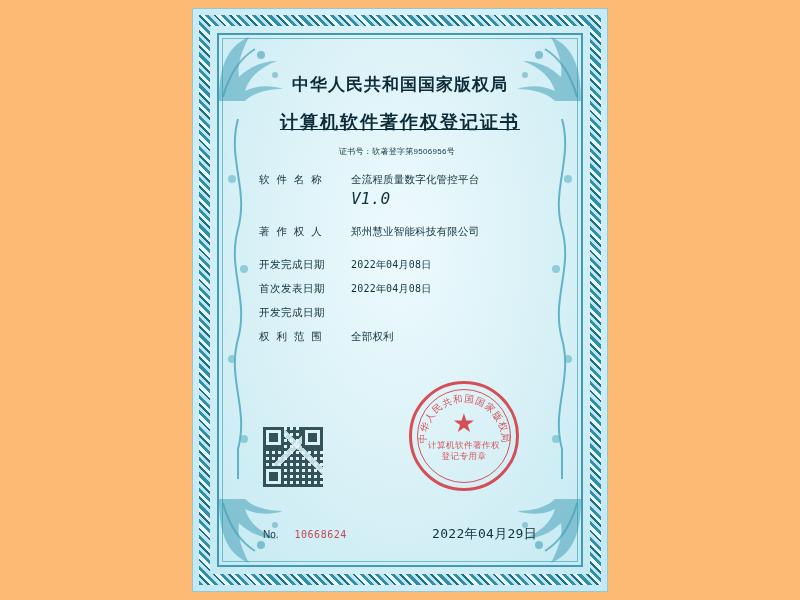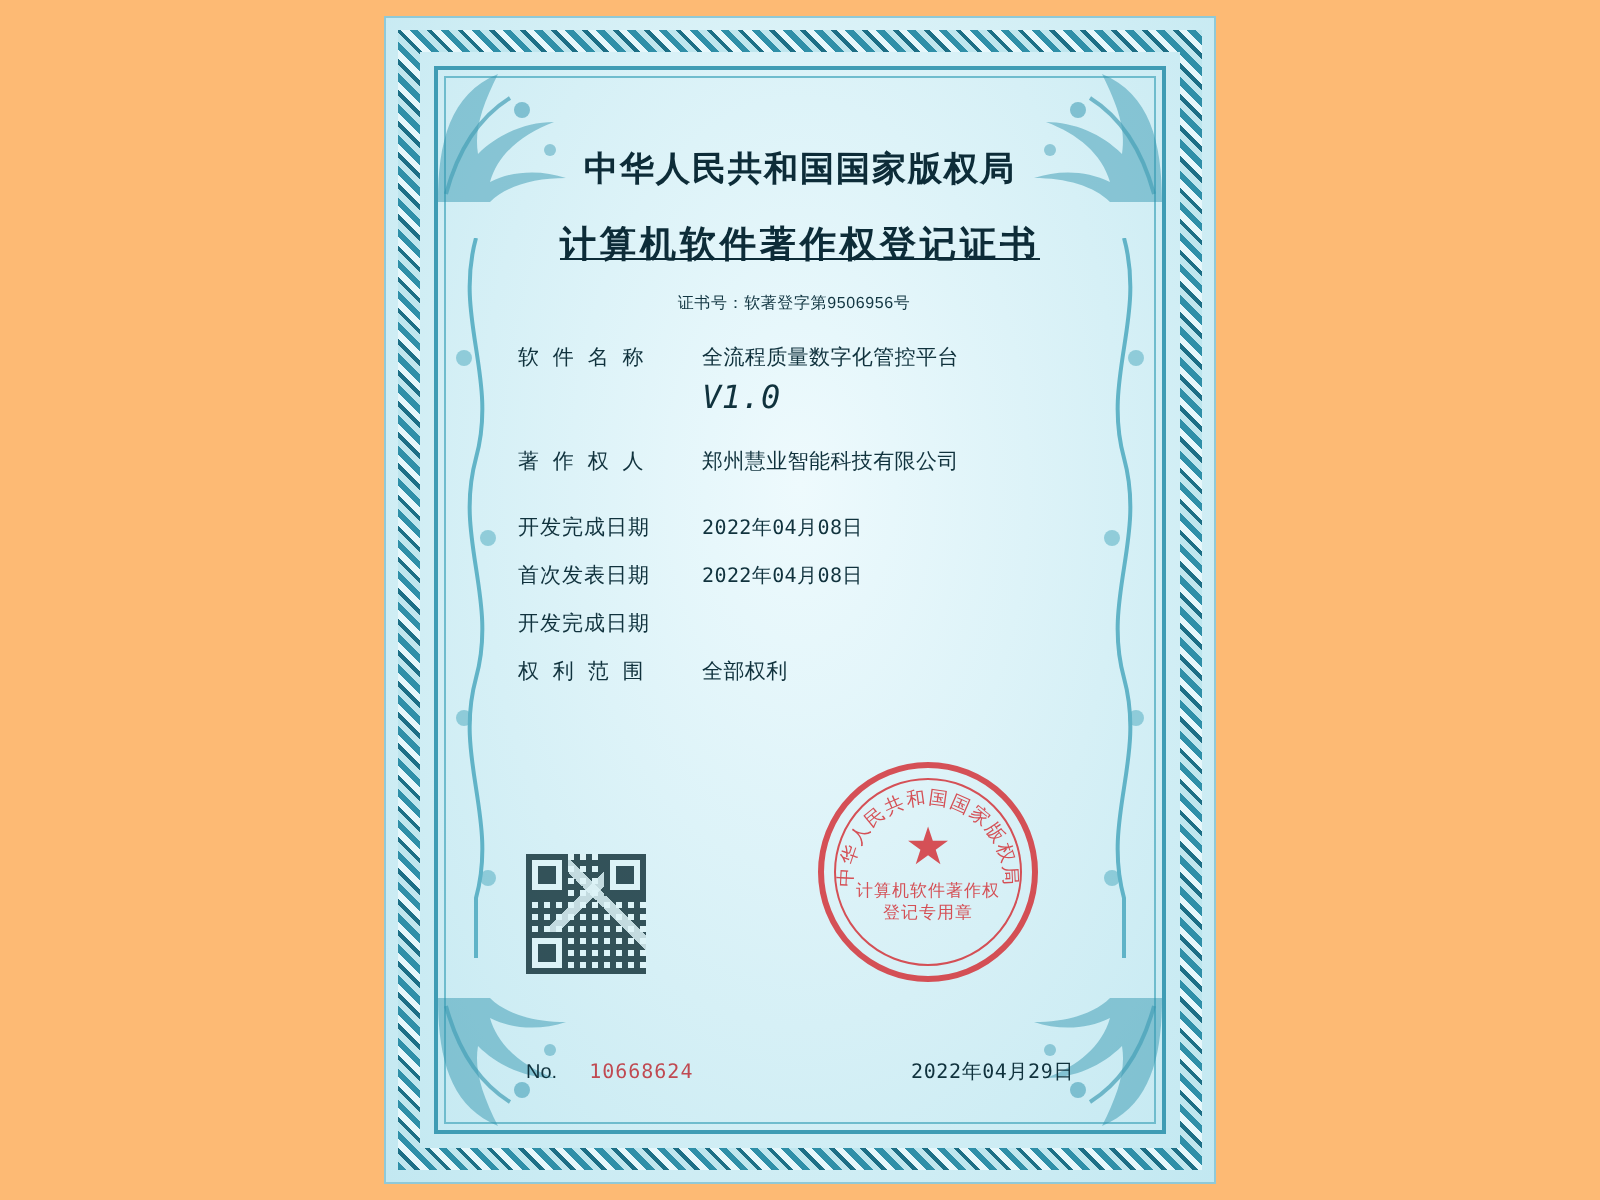--- a/index.html
+++ b/index.html
@@ -274,21 +274,21 @@
     gap: 16px;
   }
   .footer-no .num {
     font-family: "DejaVu Sans Mono", monospace;
     color: #c04a52;
     font-size: 10px;
     letter-spacing: .5px;
   }
   .footer-date {
     font-family: "DejaVu Sans Mono", monospace;
-    font-size: 10px;
+    font-size: 13px;
     letter-spacing: .3px;
   }
 </style>
 </head>
 <body>
 
 <div id="stage">
   <div id="certificate">
 
     <div class="border-band band-outer"></div>

